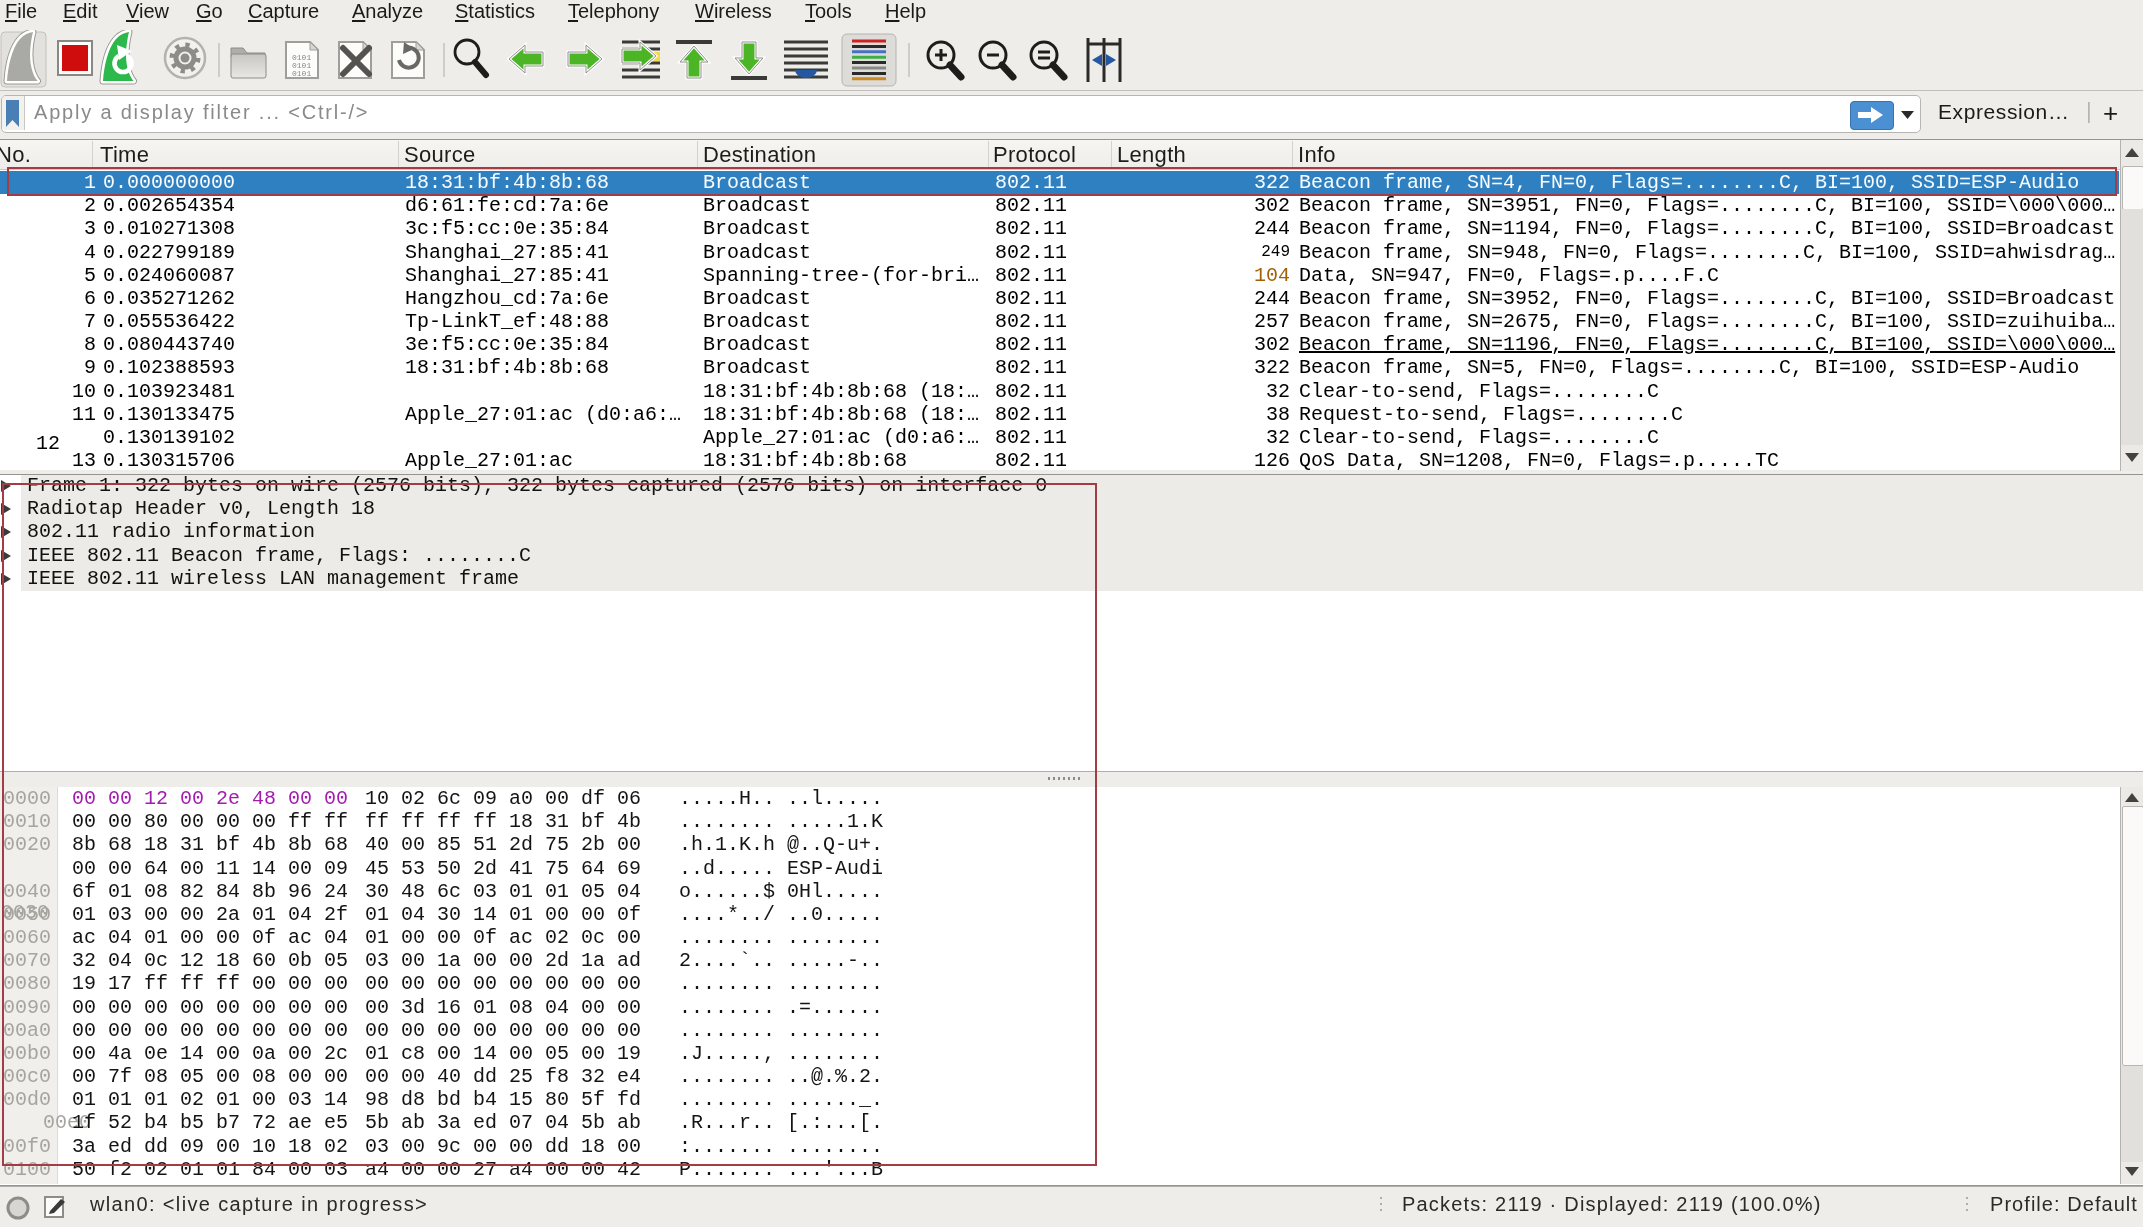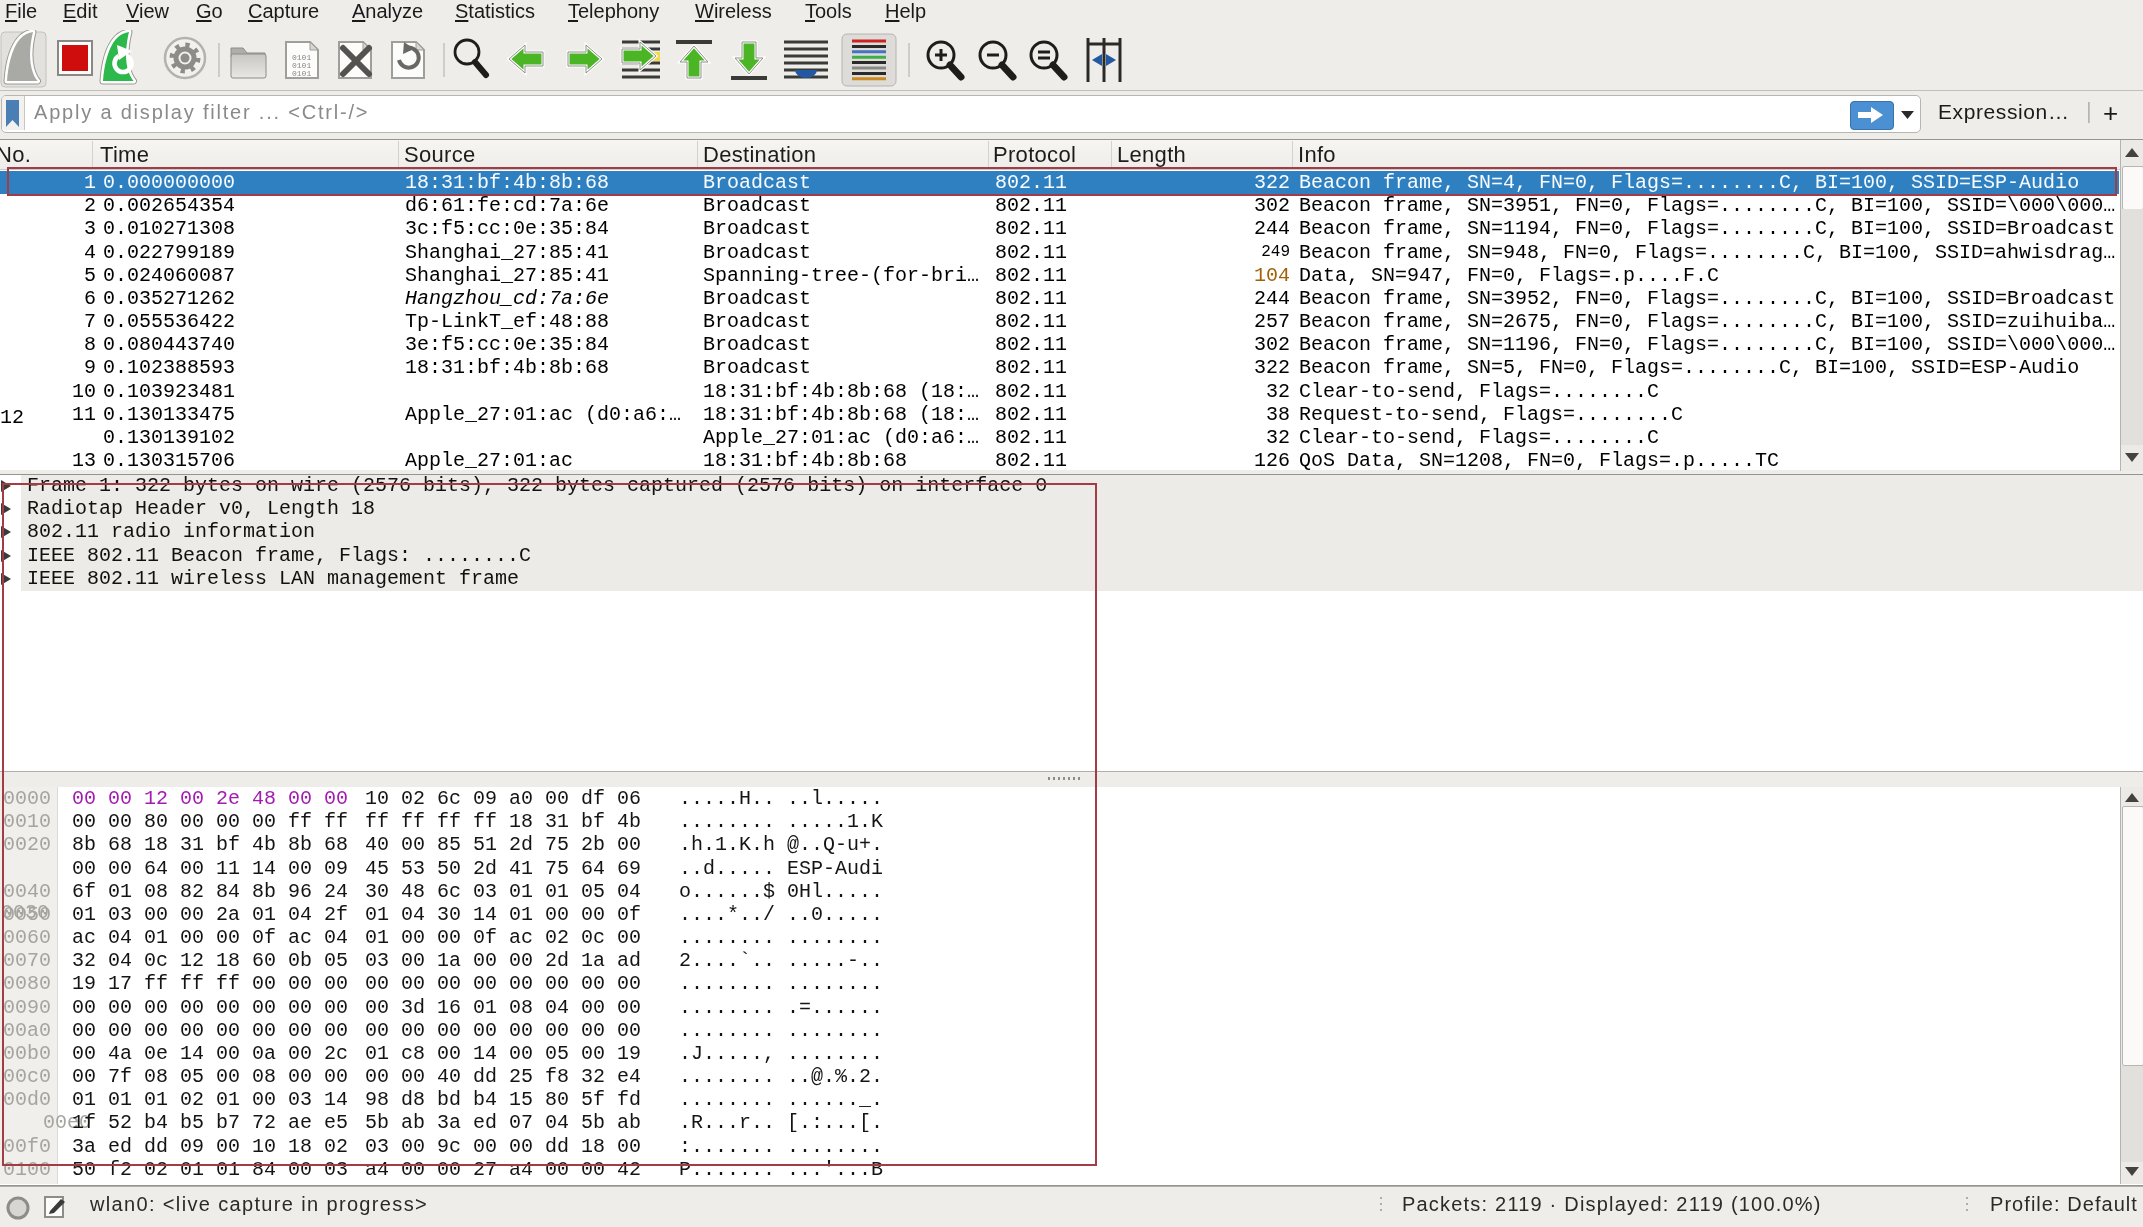--- a/index.html
+++ b/index.html
@@ -189,60 +189,60 @@
 <div class="abs mono" style="left:1299px;top:240.5px;height:23px;line-height:23px;font-size:20px;color:#000000;white-space:nowrap;">Beacon frame, SN=948, FN=0, Flags=........C, BI=100, SSID=ahwisdrag…</div>
 <div class="abs mono" style="left:0;top:263.7px;height:23px;line-height:23px;font-size:20px;color:#000000;width:96px;text-align:right;">5</div>
 <div class="abs mono" style="left:103px;top:263.7px;height:23px;line-height:23px;font-size:20px;color:#000000;">0.024060087</div>
 <div class="abs mono" style="left:405px;top:263.7px;height:23px;line-height:23px;font-size:20px;color:#000000;">Shanghai_27:85:41</div>
 <div class="abs mono" style="left:703px;top:263.7px;height:23px;line-height:23px;font-size:20px;color:#000000;">Spanning-tree-(for-bri…</div>
 <div class="abs mono" style="left:995px;top:263.7px;height:23px;line-height:23px;font-size:20px;color:#000000;">802.11</div>
 <div class="abs mono" style="left:1150px;top:263.7px;height:23px;line-height:23px;font-size:20px;color:#a16207;width:140px;text-align:right;">104</div>
 <div class="abs mono" style="left:1299px;top:263.7px;height:23px;line-height:23px;font-size:20px;color:#000000;white-space:nowrap;">Data, SN=947, FN=0, Flags=.p....F.C</div>
 <div class="abs mono" style="left:0;top:286.9px;height:23px;line-height:23px;font-size:20px;color:#000000;width:96px;text-align:right;">6</div>
 <div class="abs mono" style="left:103px;top:286.9px;height:23px;line-height:23px;font-size:20px;color:#000000;">0.035271262</div>
-<div class="abs mono" style="left:405px;top:286.9px;height:23px;line-height:23px;font-size:20px;color:#000000;font-style:italic;">Hangzhou_cd:7a:6e</div>
+<div class="abs mono" style="left:405px;top:286.9px;height:23px;line-height:23px;font-size:20px;color:#000000;">Hangzhou_cd:7a:6e</div>
 <div class="abs mono" style="left:703px;top:286.9px;height:23px;line-height:23px;font-size:20px;color:#000000;">Broadcast</div>
 <div class="abs mono" style="left:995px;top:286.9px;height:23px;line-height:23px;font-size:20px;color:#000000;">802.11</div>
 <div class="abs mono" style="left:1150px;top:286.9px;height:23px;line-height:23px;font-size:20px;color:#000000;width:140px;text-align:right;">244</div>
 <div class="abs mono" style="left:1299px;top:286.9px;height:23px;line-height:23px;font-size:20px;color:#000000;white-space:nowrap;">Beacon frame, SN=3952, FN=0, Flags=........C, BI=100, SSID=Broadcast</div>
 <div class="abs mono" style="left:0;top:310.0px;height:23px;line-height:23px;font-size:20px;color:#000000;width:96px;text-align:right;">7</div>
 <div class="abs mono" style="left:103px;top:310.0px;height:23px;line-height:23px;font-size:20px;color:#000000;">0.055536422</div>
 <div class="abs mono" style="left:405px;top:310.0px;height:23px;line-height:23px;font-size:20px;color:#000000;">Tp-LinkT_ef:48:88</div>
 <div class="abs mono" style="left:703px;top:310.0px;height:23px;line-height:23px;font-size:20px;color:#000000;">Broadcast</div>
 <div class="abs mono" style="left:995px;top:310.0px;height:23px;line-height:23px;font-size:20px;color:#000000;">802.11</div>
 <div class="abs mono" style="left:1150px;top:310.0px;height:23px;line-height:23px;font-size:20px;color:#000000;width:140px;text-align:right;">257</div>
 <div class="abs mono" style="left:1299px;top:310.0px;height:23px;line-height:23px;font-size:20px;color:#000000;white-space:nowrap;">Beacon frame, SN=2675, FN=0, Flags=........C, BI=100, SSID=zuihuiba…</div>
 <div class="abs mono" style="left:0;top:333.2px;height:23px;line-height:23px;font-size:20px;color:#000000;width:96px;text-align:right;">8</div>
 <div class="abs mono" style="left:103px;top:333.2px;height:23px;line-height:23px;font-size:20px;color:#000000;">0.080443740</div>
 <div class="abs mono" style="left:405px;top:333.2px;height:23px;line-height:23px;font-size:20px;color:#000000;">3e:f5:cc:0e:35:84</div>
 <div class="abs mono" style="left:703px;top:333.2px;height:23px;line-height:23px;font-size:20px;color:#000000;">Broadcast</div>
 <div class="abs mono" style="left:995px;top:333.2px;height:23px;line-height:23px;font-size:20px;color:#000000;">802.11</div>
 <div class="abs mono" style="left:1150px;top:333.2px;height:23px;line-height:23px;font-size:20px;color:#000000;width:140px;text-align:right;">302</div>
-<div class="abs mono" style="left:1299px;top:333.2px;height:23px;line-height:23px;font-size:20px;color:#000000;white-space:nowrap;">Beacon frame, SN=1196, FN=0, Flags=........C, BI=100, SSID=\000\000…</div>
+<div class="abs mono" style="left:1299px;top:333.2px;height:23px;line-height:23px;font-size:20px;color:#000000;white-space:nowrap;text-decoration:underline;">Beacon frame, SN=1196, FN=0, Flags=........C, BI=100, SSID=\000\000…</div>
 <div class="abs mono" style="left:0;top:356.4px;height:23px;line-height:23px;font-size:20px;color:#000000;width:96px;text-align:right;">9</div>
 <div class="abs mono" style="left:103px;top:356.4px;height:23px;line-height:23px;font-size:20px;color:#000000;">0.102388593</div>
 <div class="abs mono" style="left:405px;top:356.4px;height:23px;line-height:23px;font-size:20px;color:#000000;">18:31:bf:4b:8b:68</div>
 <div class="abs mono" style="left:703px;top:356.4px;height:23px;line-height:23px;font-size:20px;color:#000000;">Broadcast</div>
 <div class="abs mono" style="left:995px;top:356.4px;height:23px;line-height:23px;font-size:20px;color:#000000;">802.11</div>
 <div class="abs mono" style="left:1150px;top:356.4px;height:23px;line-height:23px;font-size:20px;color:#000000;width:140px;text-align:right;">322</div>
 <div class="abs mono" style="left:1299px;top:356.4px;height:23px;line-height:23px;font-size:20px;color:#000000;white-space:nowrap;">Beacon frame, SN=5, FN=0, Flags=........C, BI=100, SSID=ESP-Audio</div>
 <div class="abs mono" style="left:0;top:379.5px;height:23px;line-height:23px;font-size:20px;color:#000000;width:96px;text-align:right;">10</div>
 <div class="abs mono" style="left:103px;top:379.5px;height:23px;line-height:23px;font-size:20px;color:#000000;">0.103923481</div>
 <div class="abs mono" style="left:703px;top:379.5px;height:23px;line-height:23px;font-size:20px;color:#000000;">18:31:bf:4b:8b:68 (18:…</div>
 <div class="abs mono" style="left:995px;top:379.5px;height:23px;line-height:23px;font-size:20px;color:#000000;">802.11</div>
 <div class="abs mono" style="left:1150px;top:379.5px;height:23px;line-height:23px;font-size:20px;color:#000000;width:140px;text-align:right;">32</div>
 <div class="abs mono" style="left:1299px;top:379.5px;height:23px;line-height:23px;font-size:20px;color:#000000;white-space:nowrap;">Clear-to-send, Flags=........C</div>
 <div class="abs mono" style="left:0;top:402.7px;height:23px;line-height:23px;font-size:20px;color:#000000;width:96px;text-align:right;">11</div>
 <div class="abs mono" style="left:103px;top:402.7px;height:23px;line-height:23px;font-size:20px;color:#000000;">0.130133475</div>
 <div class="abs mono" style="left:405px;top:402.7px;height:23px;line-height:23px;font-size:20px;color:#000000;">Apple_27:01:ac (d0:a6:…</div>
 <div class="abs mono" style="left:703px;top:402.7px;height:23px;line-height:23px;font-size:20px;color:#000000;">18:31:bf:4b:8b:68 (18:…</div>
 <div class="abs mono" style="left:995px;top:402.7px;height:23px;line-height:23px;font-size:20px;color:#000000;">802.11</div>
 <div class="abs mono" style="left:1150px;top:402.7px;height:23px;line-height:23px;font-size:20px;color:#000000;width:140px;text-align:right;">38</div>
 <div class="abs mono" style="left:1299px;top:402.7px;height:23px;line-height:23px;font-size:20px;color:#000000;white-space:nowrap;">Request-to-send, Flags=........C</div>
-<div class="abs mono" style="left:0;top:406px;height:23px;line-height:23px;font-size:20px;color:#000000;width:96px;text-align:left;">12</div>
+<div class="abs mono" style="left:0;top:432px;height:23px;line-height:23px;font-size:20px;color:#000000;width:96px;text-align:center;">12</div>
 <div class="abs mono" style="left:103px;top:425.9px;height:23px;line-height:23px;font-size:20px;color:#000000;">0.130139102</div>
 <div class="abs mono" style="left:703px;top:425.9px;height:23px;line-height:23px;font-size:20px;color:#000000;">Apple_27:01:ac (d0:a6:…</div>
 <div class="abs mono" style="left:995px;top:425.9px;height:23px;line-height:23px;font-size:20px;color:#000000;">802.11</div>
 <div class="abs mono" style="left:1150px;top:425.9px;height:23px;line-height:23px;font-size:20px;color:#000000;width:140px;text-align:right;">32</div>
 <div class="abs mono" style="left:1299px;top:425.9px;height:23px;line-height:23px;font-size:20px;color:#000000;white-space:nowrap;">Clear-to-send, Flags=........C</div>
 <div class="abs mono" style="left:0;top:449.0px;height:23px;line-height:23px;font-size:20px;color:#000000;width:96px;text-align:right;">13</div>
 <div class="abs mono" style="left:103px;top:449.0px;height:23px;line-height:23px;font-size:20px;color:#000000;">0.130315706</div>
 <div class="abs mono" style="left:405px;top:449.0px;height:23px;line-height:23px;font-size:20px;color:#000000;">Apple_27:01:ac</div>
 <div class="abs mono" style="left:703px;top:449.0px;height:23px;line-height:23px;font-size:20px;color:#000000;">18:31:bf:4b:8b:68</div>
 <div class="abs mono" style="left:995px;top:449.0px;height:23px;line-height:23px;font-size:20px;color:#000000;">802.11</div>

